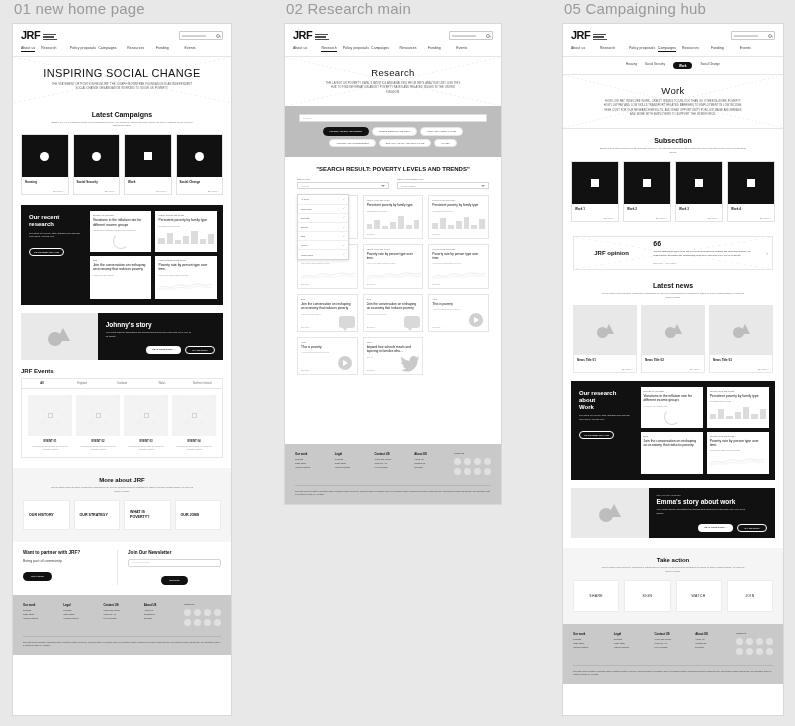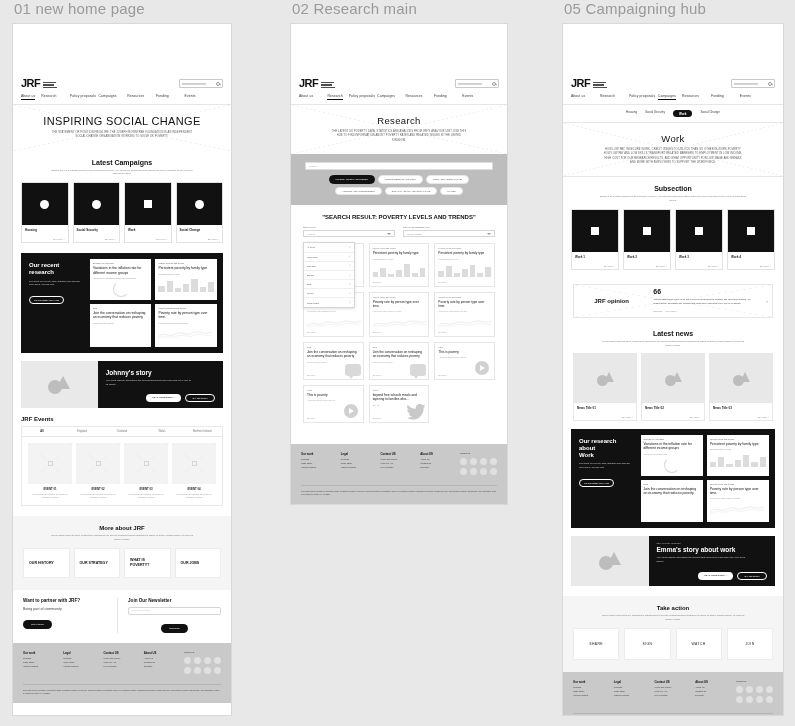--- a/index.html
+++ b/index.html
@@ -20,21 +20,21 @@
   }
   .page {
     background:#ffffff;
     border:1px solid #d8d8d8;
     overflow:hidden;
     position:relative;
   }
 
   
   .hdr { background:#fff; padding:6px 8px 0 8px; }
-  .hdr-top { display:flex; align-items:center; justify-content:space-between;margin-top:48px; }
+  .hdr-top { display:flex; align-items:center; justify-content:space-between; }
   .logo { display:flex; align-items:flex-end; gap:3px; }
   .logo-jrf { font-size:11px; font-weight:700; letter-spacing:-.5px; color:#111; line-height:1; }
   .logo-sub { display:flex; flex-direction:column; gap:1px; padding-bottom:1px; }
   .logo-sub i { display:block; height:1.5px; background:#111; opacity:.75; }
   .logo-sub i:nth-child(1){ width:13px; }
   .logo-sub i:nth-child(2){ width:11px; }
   .logo-sub i:nth-child(3){ width:14px; }
   .search-box {
     width:44px; height:9px; border:1px solid #c9c9c9; border-radius:1px;
     display:flex; align-items:center; justify-content:space-between;
@@ -545,21 +545,21 @@
             </div>
           </div>
         </div>
         <div class="foot-rule"></div>
         <div class="foot-legal">Copyright Joseph Rowntree Foundation 2021. Registered charity no.210169. Joseph Rowntree Foundation (JRF) is a registered charity in England and Wales (number 210169) and Scotland (number SC053433). JRF Charitable Trust is a registered charity no. 1142286.</div>
       </div>
 
     </div>
   </div>
 
-  <div class="col" style="left:290px; width:222px;">
+  <div class="col" style="left:284px; width:222px;">
     <div class="col-title">02 Research main</div>
     <div class="page" style="width:218px; height:482px;">
 
       <div class="hdr">
         <div class="hdr-top">
           <div class="logo">
             <span class="logo-jrf">JRF</span>
             <span class="logo-sub">
                 <i></i>
                 <i></i>

